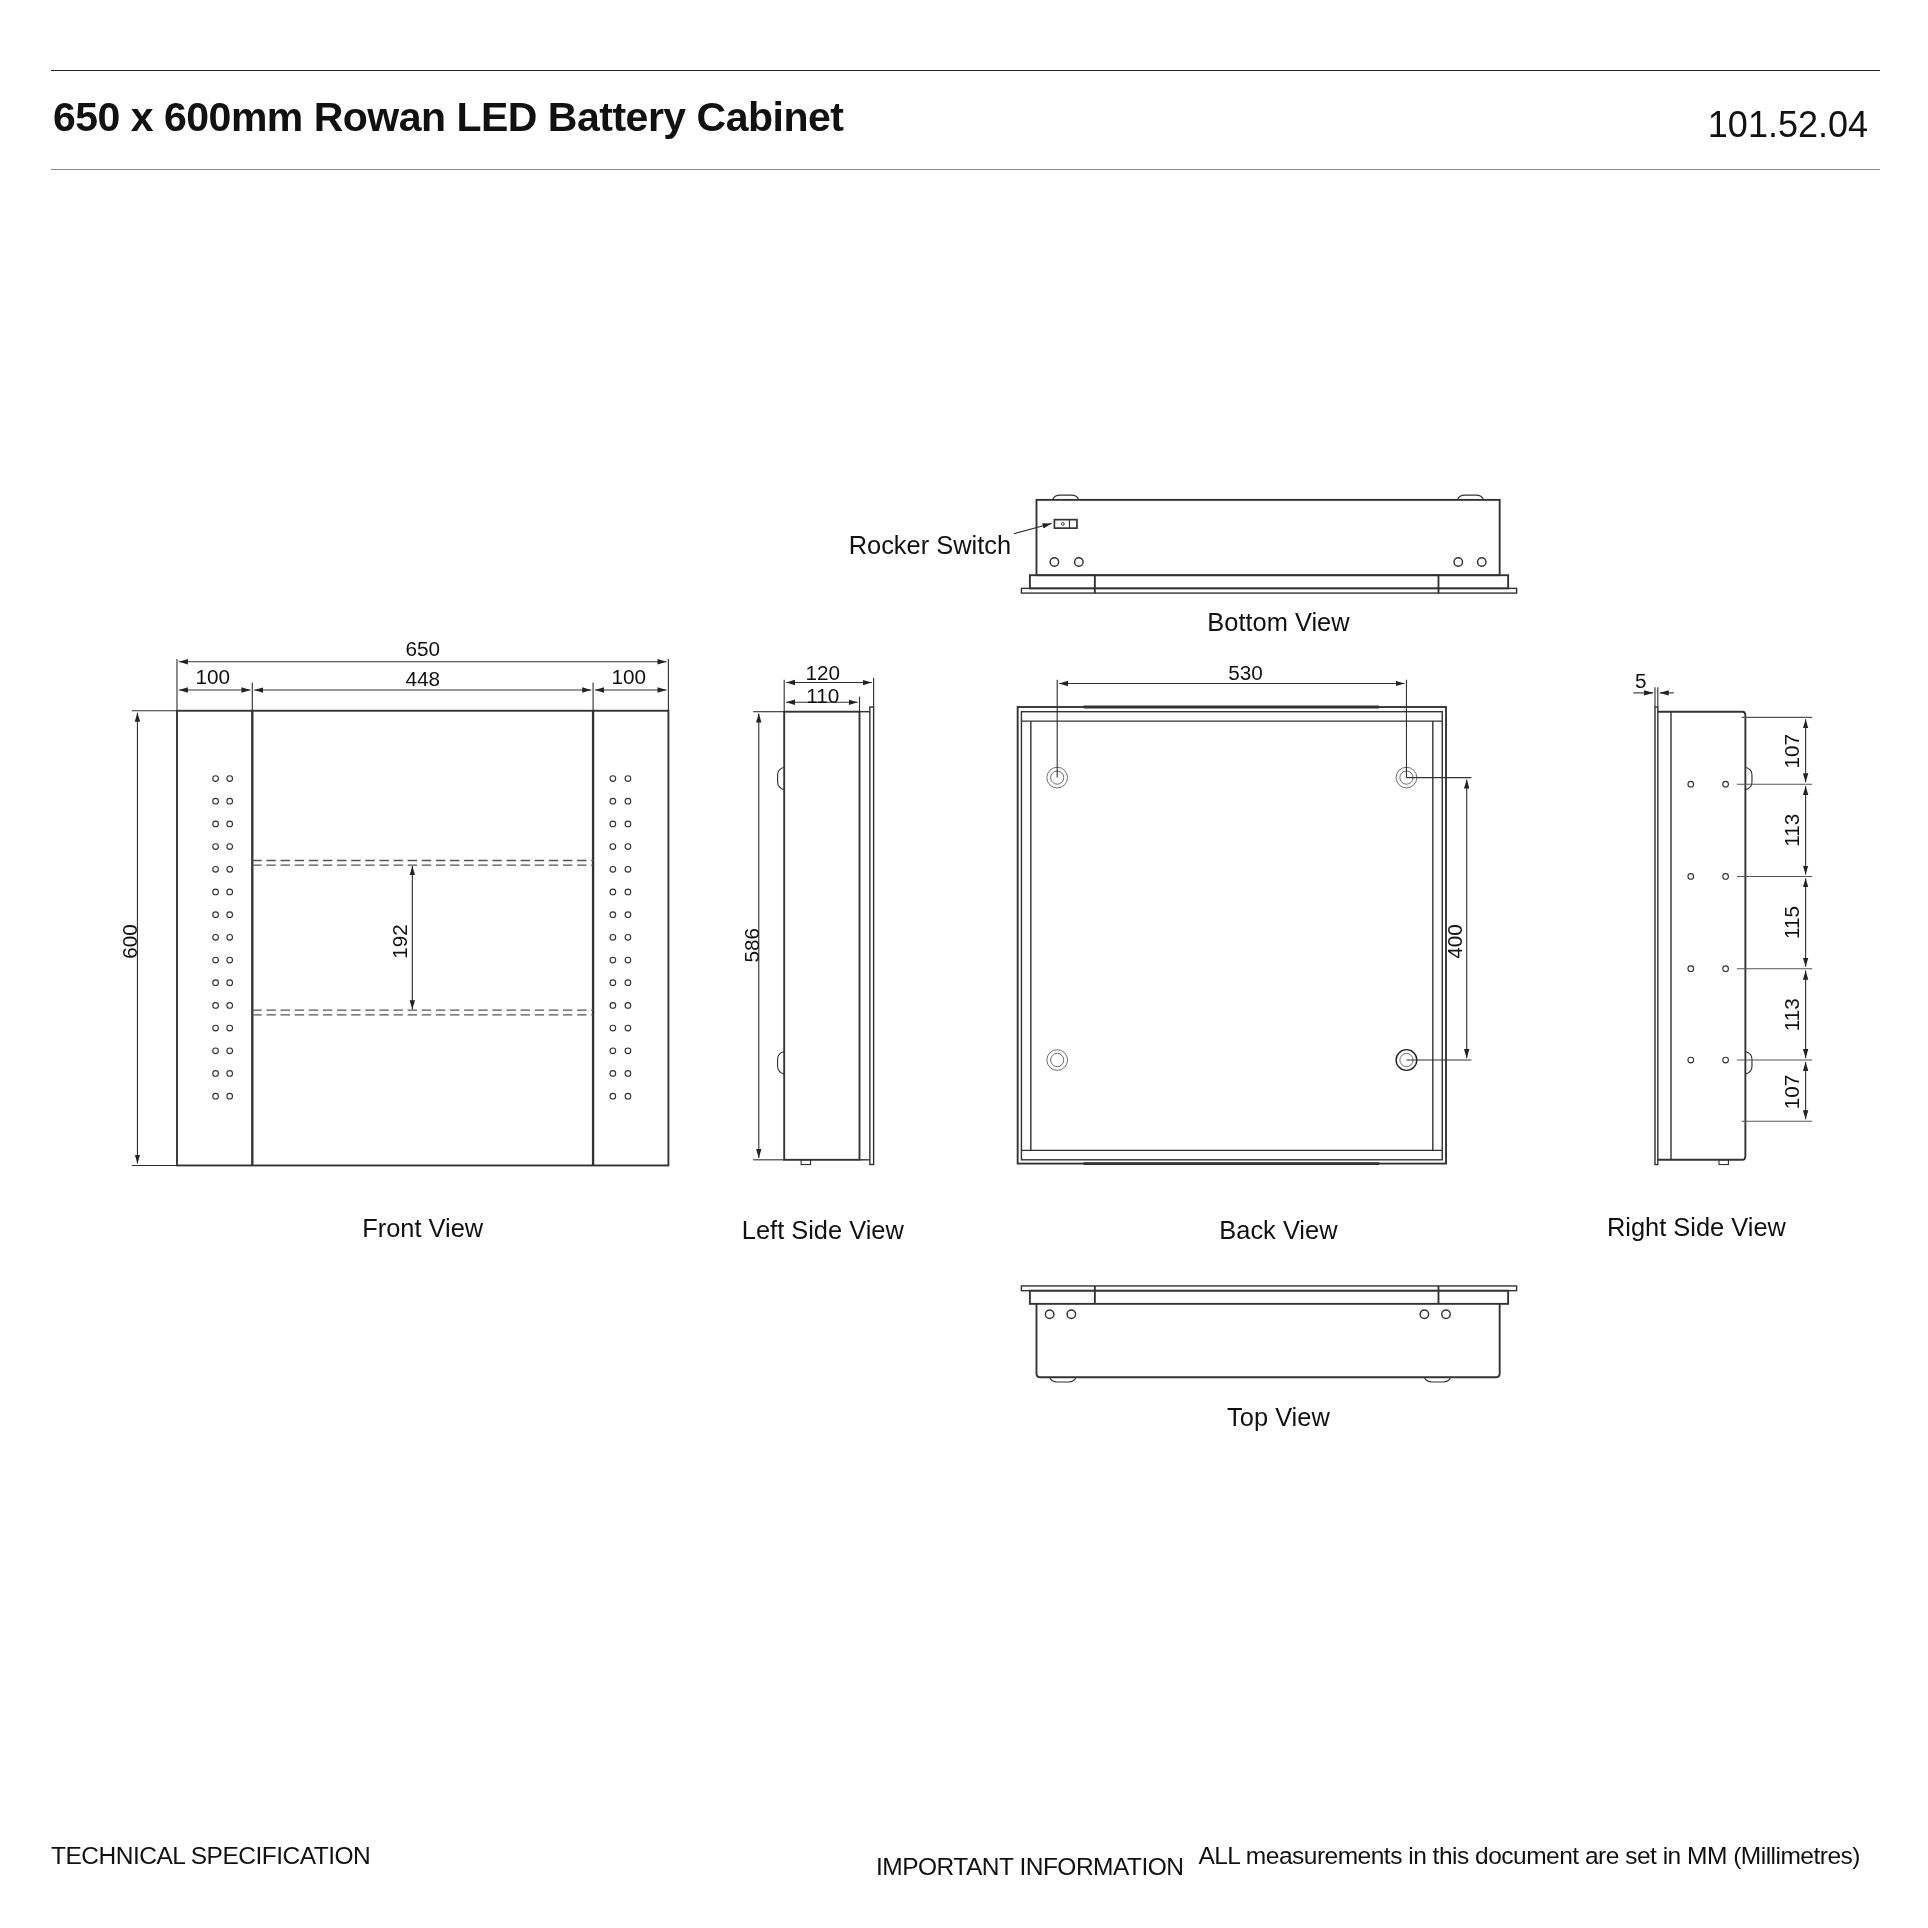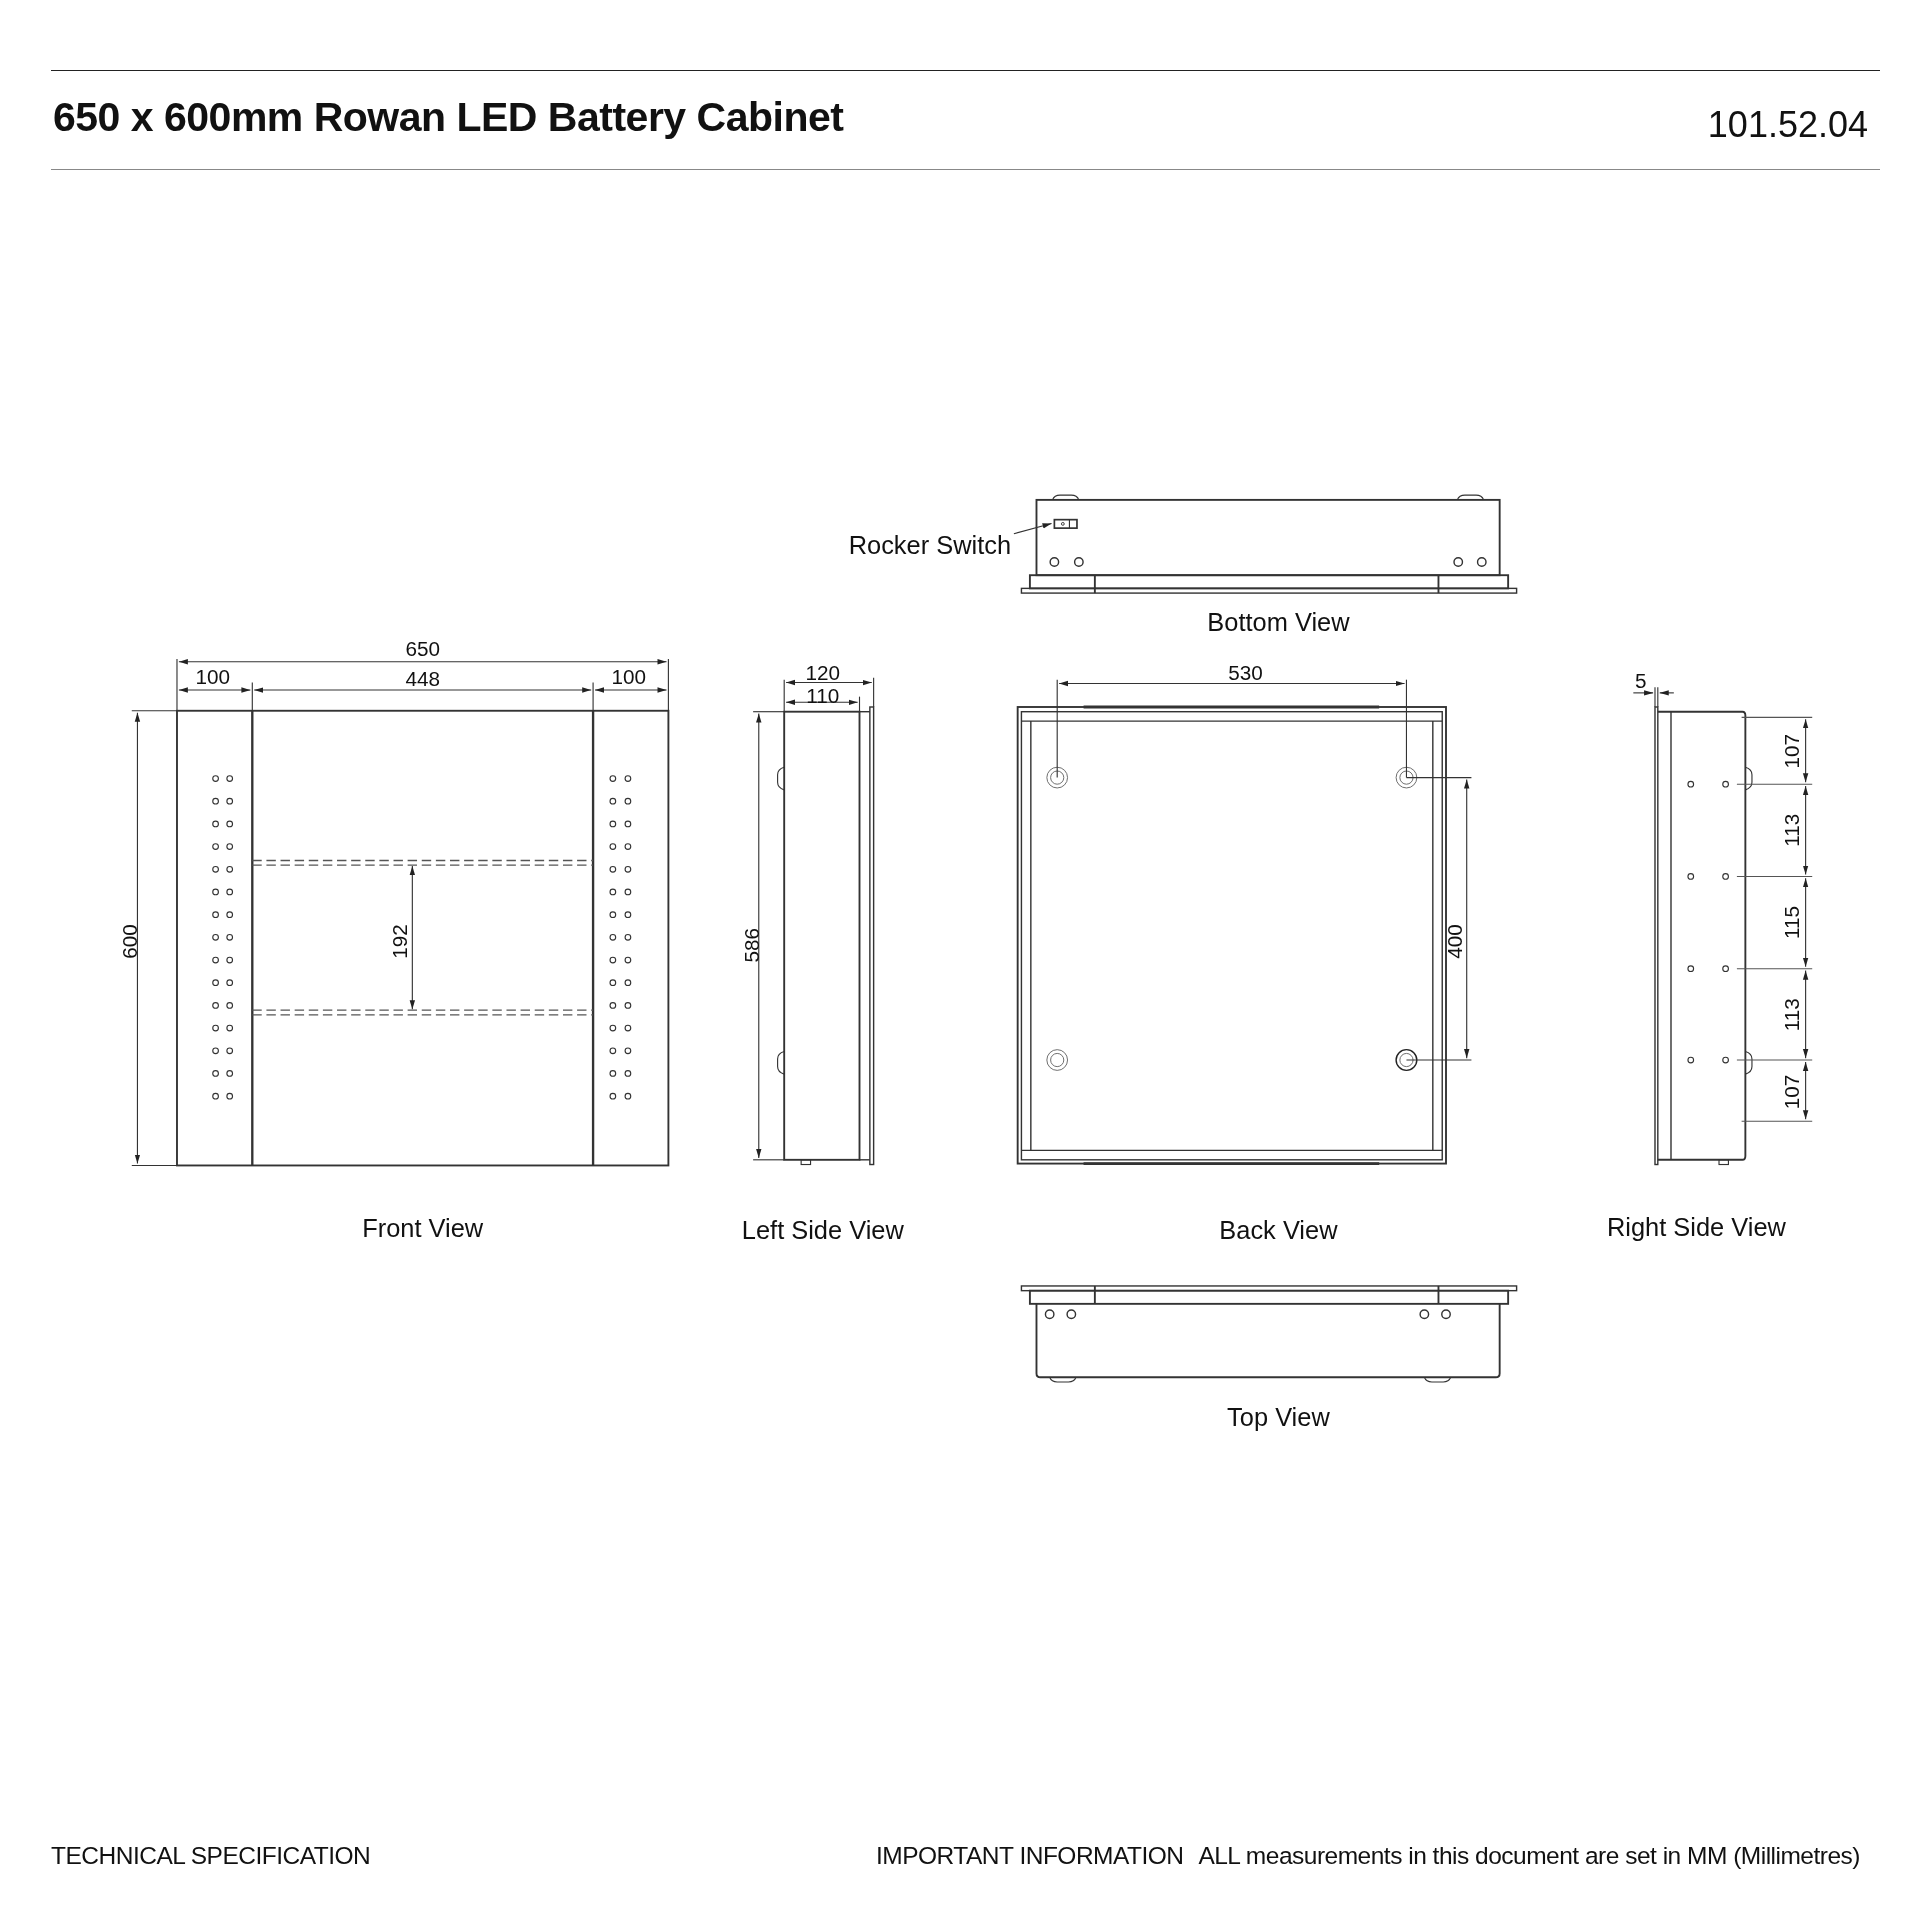--- a/index.html
+++ b/index.html
@@ -9,21 +9,21 @@
   .rule.top { top:70px; border-top:1.9px solid #222; }
   .rule.bottom { top:169px; border-top:1.9px solid #888; }
   .title { position:absolute; left:53px; top:94px; font-size:41px; letter-spacing:-0.5px;font-weight:bold; }
   .code { position:absolute; right:60px; top:104px; font-size:36px; }
   svg { position:absolute; left:0; top:0; }
   svg text { font-family:"Liberation Sans", "DejaVu Sans", sans-serif; fill:#111; }
   .lbl { font-size:27px; }
   .dim { font-size:22px; }
   .footer { position:absolute; top:1842px; font-size:24.5px; letter-spacing:-0.5px; }
   .f-left { left:51px; }
-  .f-mid { left:876px; }
+  .f-mid { left:876px;margin-top:11px; }
   .f-right { right:68px; }
 </style>
 </head>
 <body>
 
 <div class="rule top"></div>
 <div class="title">650 x 600mm Rowan LED Battery Cabinet</div>
 <div class="code">101.52.04</div>
 <div class="rule bottom"></div>
 

